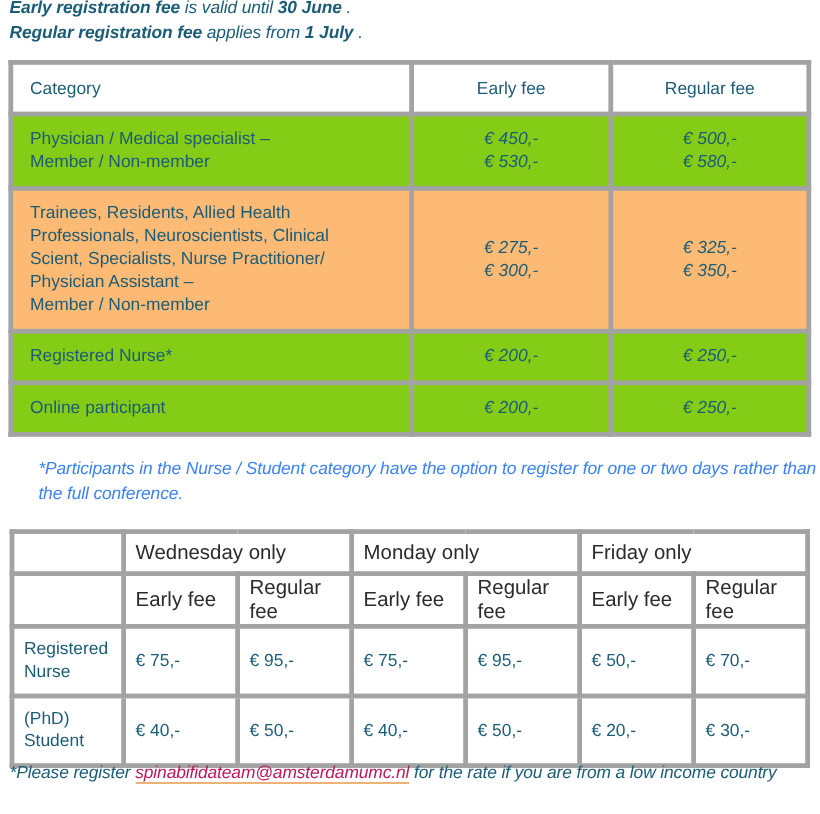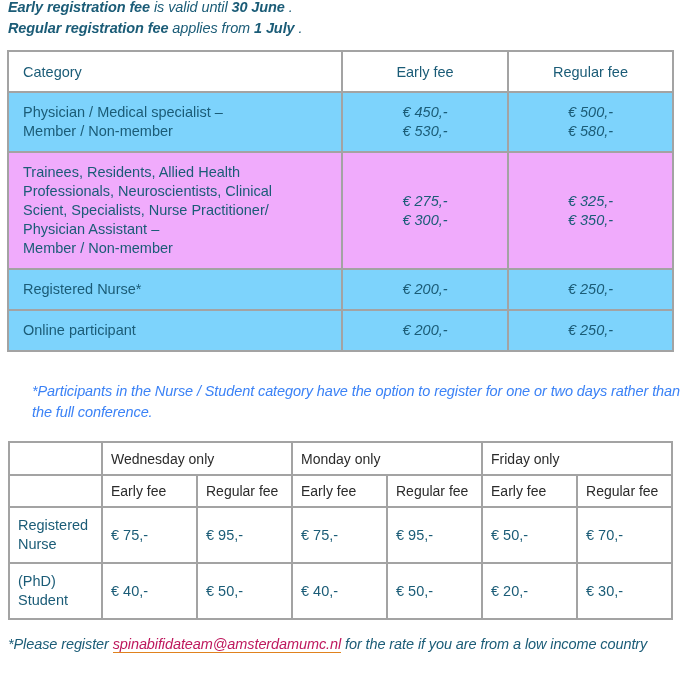--- a/index.html
+++ b/index.html
@@ -35,21 +35,21 @@
     letter-spacing: -0.1px;
   }
   .intro .b { font-weight: bold; }
 
   
   table {
     border-collapse: collapse;
     table-layout: fixed;
   }
   table td, table th {
-    border: 2px solid #a3a3a3;
+    border: 4px solid #a3a3a3;
     vertical-align: middle;
     font-weight: normal;
     text-align: left;
   }
 
   
   .fees-table {
     position: absolute;
     left: 7px;
     top: 50px;
@@ -71,22 +71,22 @@
   .fees-table tbody td {
     padding: 10px 14px;
     line-height: 19px;
   }
   .fees-table tbody td.num {
     text-align: center;
     padding: 10px 6px;
     white-space: pre-line;
     font-style: italic;
   }
-  .fees-table tbody tr.alt td { background: #7dd3fc; }
-  .fees-table tbody tr.plain td { background: #f0abfc; }
+  .fees-table tbody tr.alt td { background: #84cc16; }
+  .fees-table tbody tr.plain td { background: #fdba74; }
 
   .cat-multi { white-space: pre-line; }
 
   
   .note1 {
     position: absolute;
     left: 8px;
     top: 381px;
     width: 668px;
     font-style: italic;
@@ -103,21 +103,21 @@
     left: 8px;
     top: 441px;
     width: 664px;
     font-size: 13px;
   }
   .day-table col.c-lab { width: 93px; }
   .day-table col.c-fee { width: 95px; }
 
   .day-table thead td {
     color: #2b2b2b;
-    font-size: 14px;
+    font-size: 17px;
     height: 30px;
     padding: 0 8px;
   }
   .day-table thead tr.r1 td { height: 31px; }
   .day-table thead tr.r2 td { height: 30px; }
 
   .day-table tbody td {
     color: #1b5c77;
     font-size: 14.5px;
     padding: 8px 8px;

